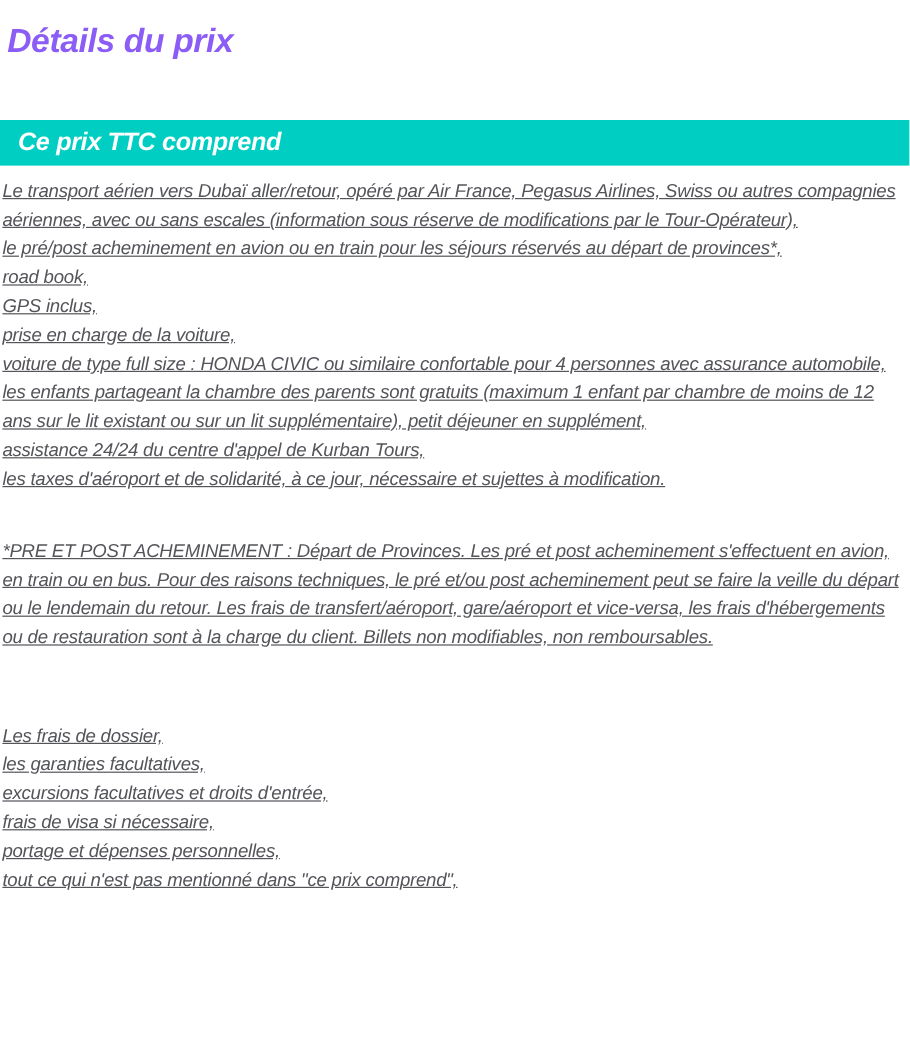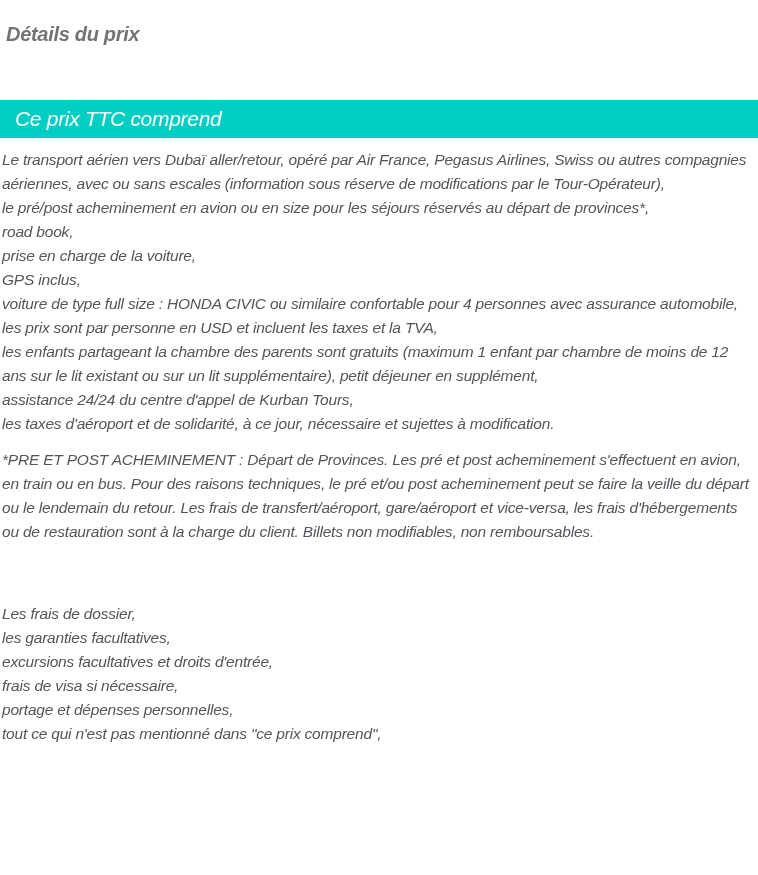--- a/index.html
+++ b/index.html
@@ -4,75 +4,75 @@
 <style>
   html, body { margin: 0; padding: 0; background: #ffffff; }
   body {
     width: 758px;
     height: 875px;
     overflow: hidden;
     font-family: "Liberation Sans", sans-serif;
     position: relative;
   }
   .page-title {
-    color: #737373;
-    font-size: 20px;
+    color: #8b5cf6;
+    font-size: 28px;
     font-weight: bold;
     font-style: italic;
     letter-spacing: -0.3px;
     margin: 21px 17px 0 6px;
     line-height: 26px;
   }
   .page-title-spacer { height: 53px; }
   .section-header {
     background: #00cec2;
     height: 38px;
     display: flex;
     align-items: center;
     padding-left: 15px;
     box-sizing: border-box;
   }
   .section-header-label {
     color: #ffffff;
     font-size: 21px;
-    font-weight: normal;
+    font-weight: bold;
     font-style: italic;
     letter-spacing: -0.3px;
   }
   .section-body {
     font-style: italic;
     color: #54555a;
     font-size: 15.5px;
     line-height: 24px;
     letter-spacing: -0.2px;
     padding: 10px 2px 0 2px;
+    text-decoration: underline;
   }
   .section-body.with-gap-after { padding-bottom: 48px; }
   .list-item { white-space: normal; }
-  .footnote { margin-top: 12px; }
+  .footnote { margin-top: 36px; }
 </style>
 </head>
 <body>
 
 <div>
   <h1 class="page-title">Détails du prix</h1>
   <div class="page-title-spacer"></div>
   <div id="sections-root">
   <section class="price-section">
     <div class="section-header">
       <span class="section-header-label">Ce prix TTC comprend</span>
     </div>
     <div class="section-body with-gap-after">
           <div class="list-item">Le transport aérien vers Dubaï aller/retour, opéré par Air France, Pegasus Airlines, Swiss ou autres compagnies aériennes, avec ou sans escales (information sous réserve de modifications par le Tour-Opérateur),</div>
-          <div class="list-item">le pré/post acheminement en avion ou en size pour les séjours réservés au départ de provinces*,</div>
+          <div class="list-item">le pré/post acheminement en avion ou en train pour les séjours réservés au départ de provinces*,</div>
           <div class="list-item">road book,</div>
+          <div class="list-item">GPS inclus,</div>
           <div class="list-item">prise en charge de la voiture,</div>
-          <div class="list-item">GPS inclus,</div>
           <div class="list-item">voiture de type full size : HONDA CIVIC ou similaire confortable pour 4 personnes avec assurance automobile,</div>
-          <div class="list-item">les prix sont par personne en USD et incluent les taxes et la TVA,</div>
           <div class="list-item">les enfants partageant la chambre des parents sont gratuits (maximum 1 enfant par chambre de moins de 12 ans sur le lit existant ou sur un lit supplémentaire), petit déjeuner en supplément,</div>
           <div class="list-item">assistance 24/24 du centre d'appel de Kurban Tours,</div>
           <div class="list-item">les taxes d'aéroport et de solidarité, à ce jour, nécessaire et sujettes à modification.</div>
           <div class="footnote">*PRE ET POST ACHEMINEMENT : Départ de Provinces. Les pré et post acheminement s'effectuent en avion, en train ou en bus. Pour des raisons techniques, le pré et/ou post acheminement peut se faire la veille du départ ou le lendemain du retour. Les frais de transfert/aéroport, gare/aéroport et vice-versa, les frais d'hébergements ou de restauration sont à la charge du client. Billets non modifiables, non remboursables.</div>
         </div>
   </section>
 
   <section class="price-section">
     <div class="section-body">
           <div class="list-item">Les frais de dossier,</div>

